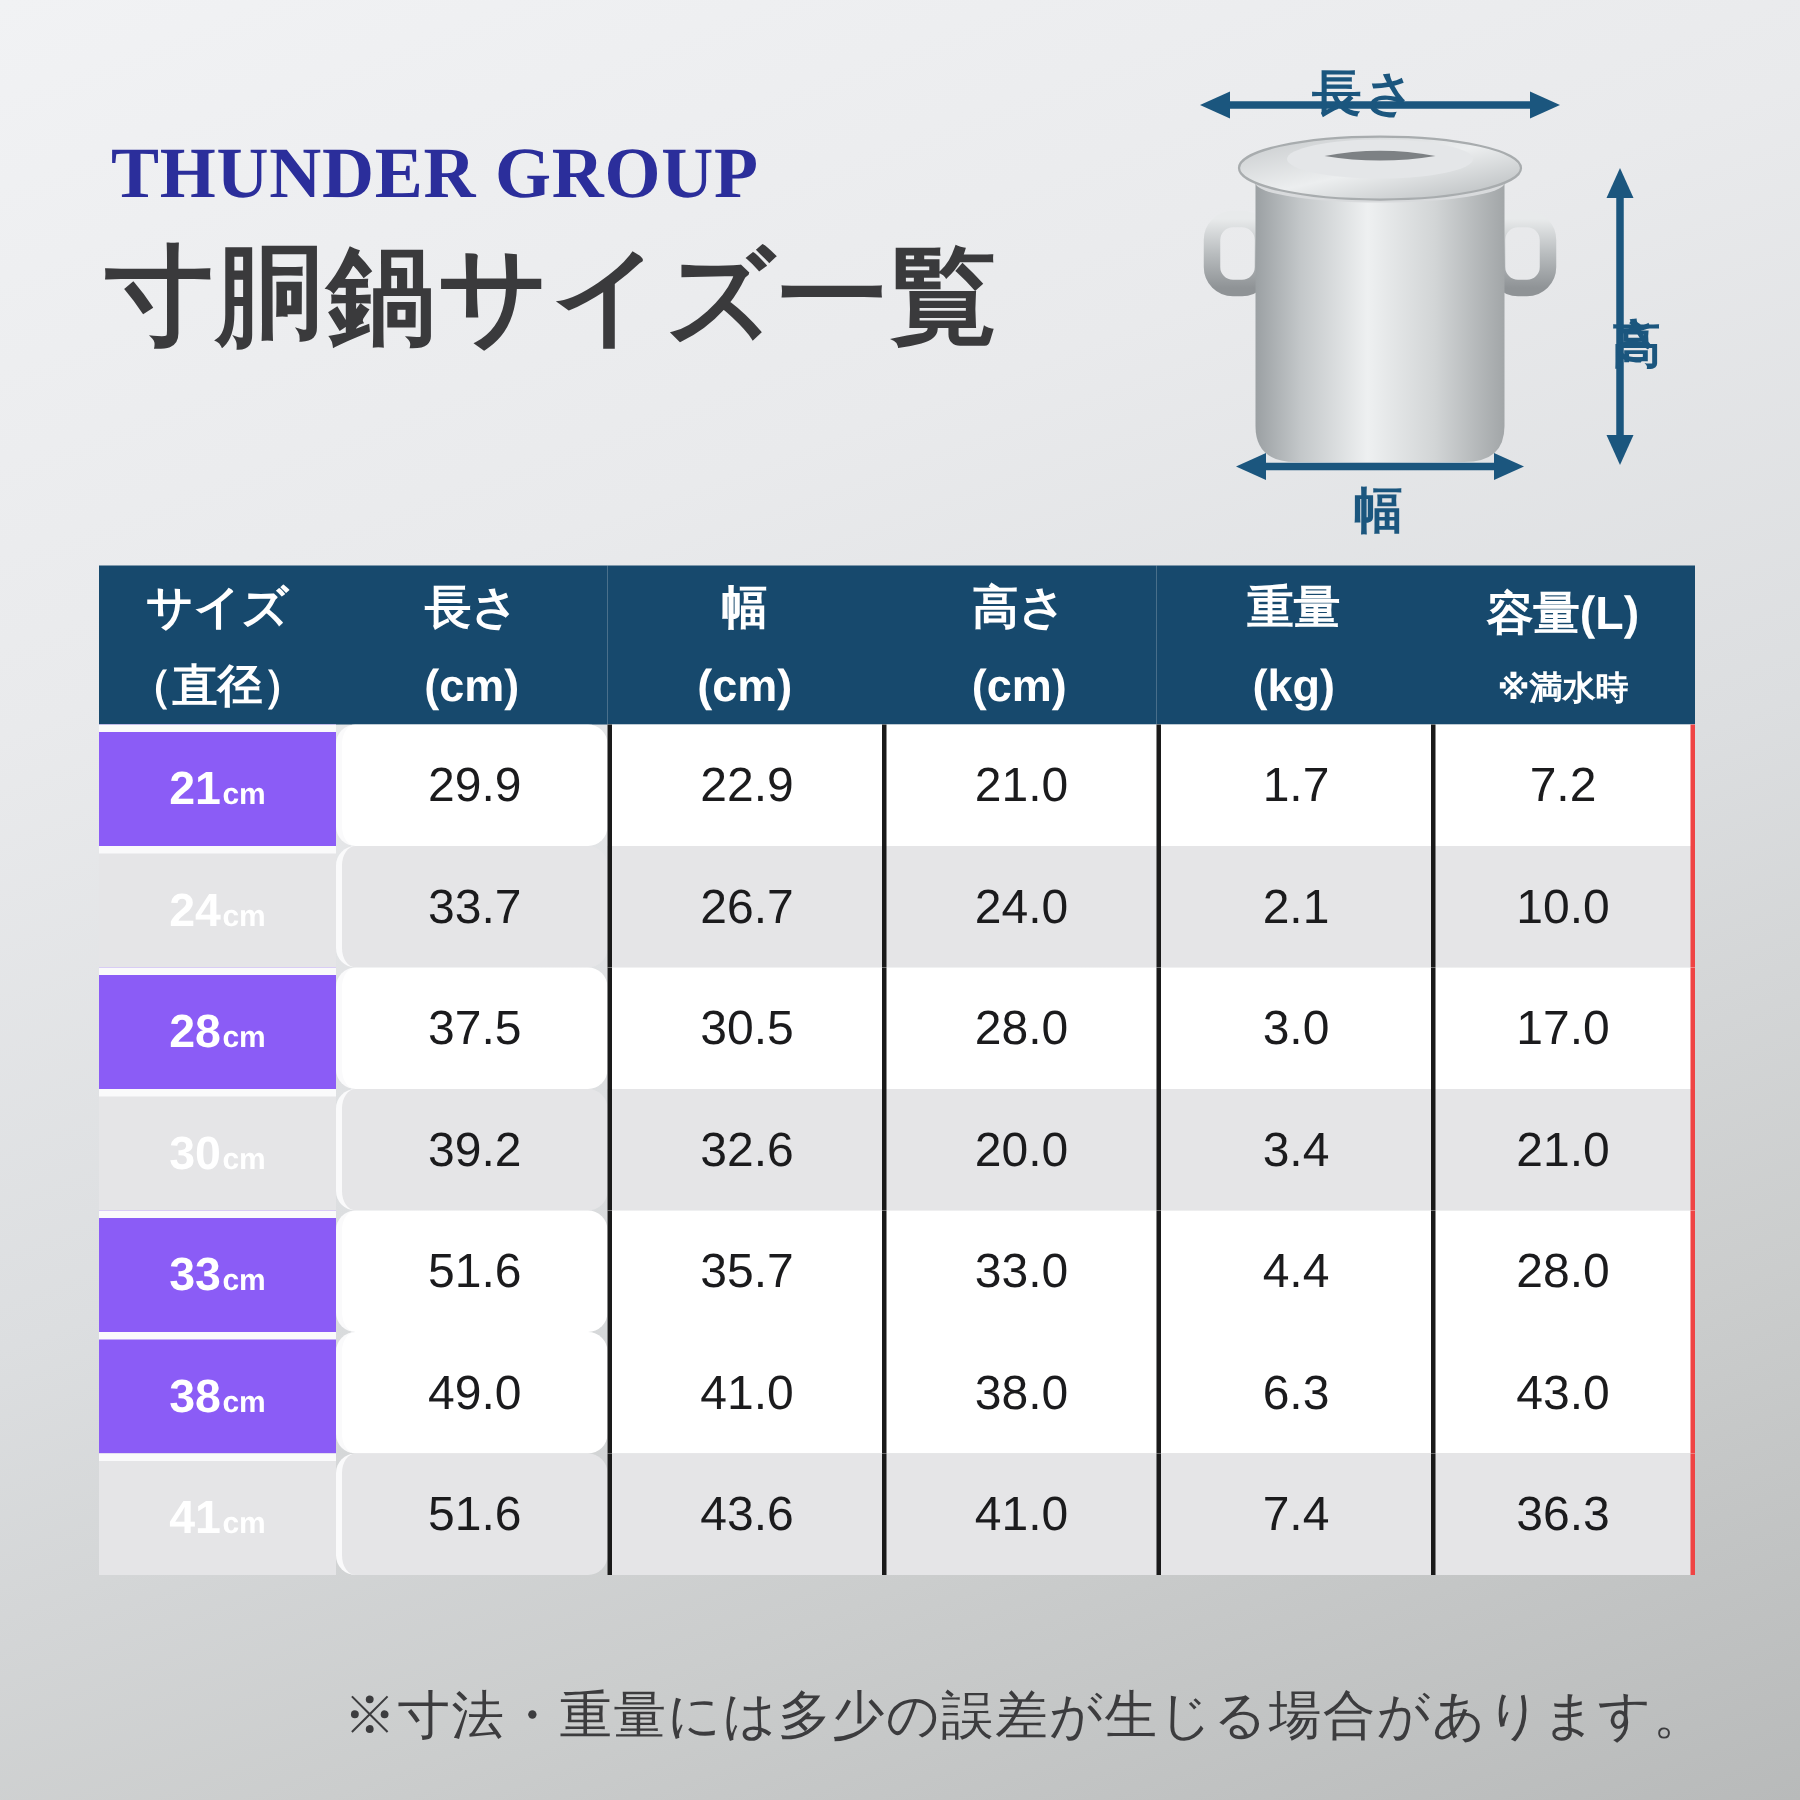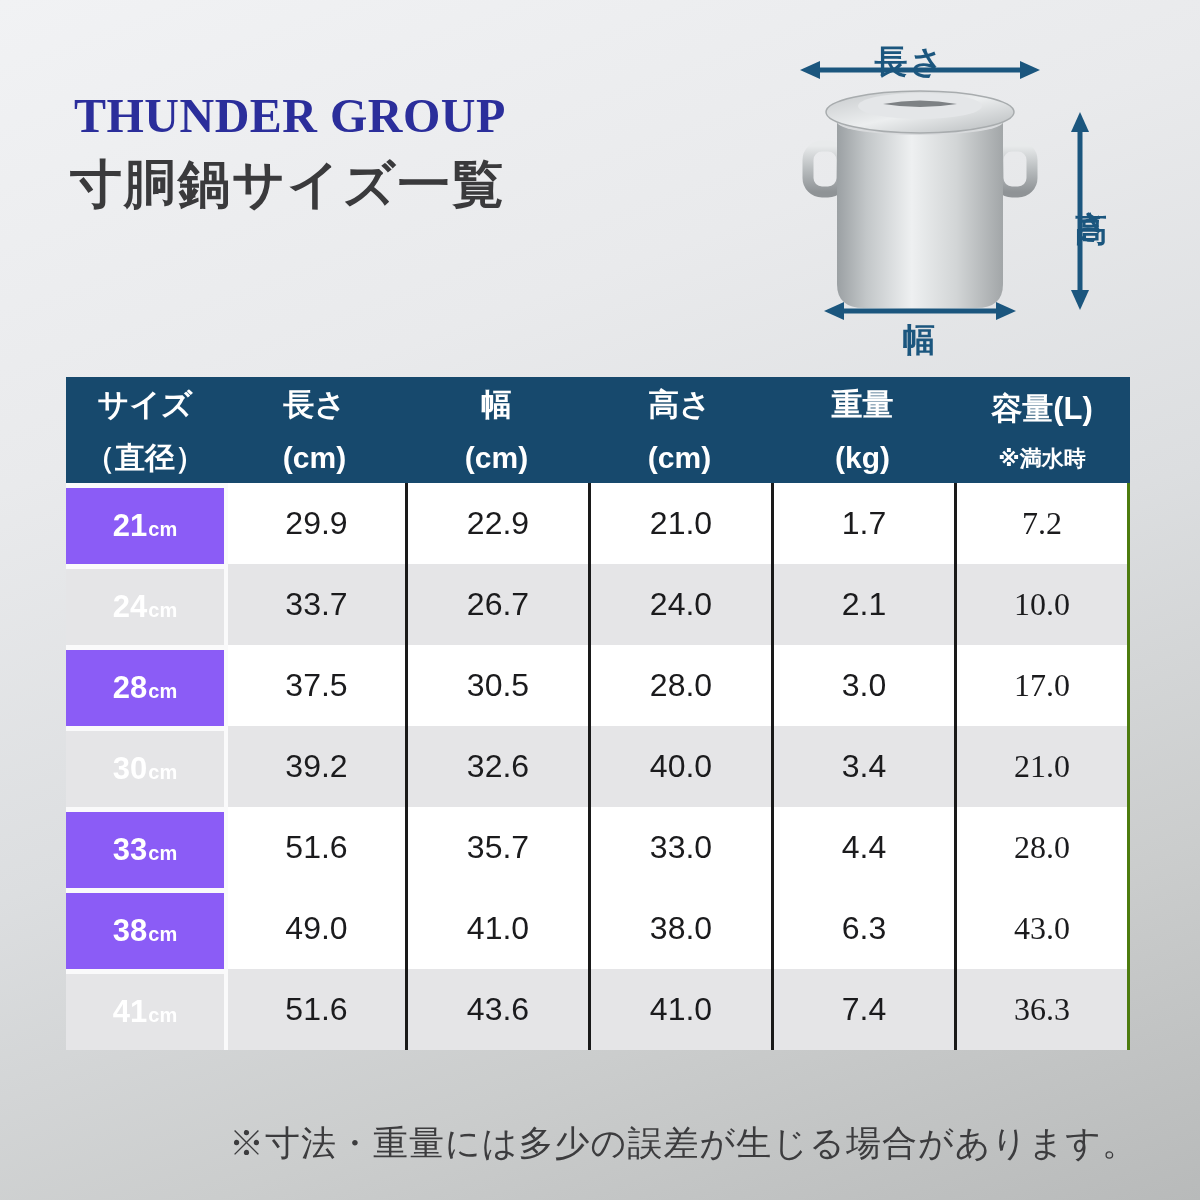--- a/index.html
+++ b/index.html
@@ -9,21 +9,21 @@
     font-family:"Liberation Sans","DejaVu Sans",sans-serif;
   }
   .brand{
     position:absolute;left:74px;top:88px;
     font-family:"Liberation Serif","DejaVu Serif",serif;
     font-weight:bold;font-size:48px;letter-spacing:0.5px;color:#2b2e9b;
   }
   .main-title{
     position:absolute;left:70px;top:150px;
     font-family:"Liberation Serif","DejaVu Serif",serif;
-    font-weight:bold;font-size:52px;letter-spacing:2px;color:#3a3a3c;
+    font-weight:bold;font-size:72px;letter-spacing:2px;color:#3a3a3c;
   }
   
   .diagram{position:absolute;left:780px;top:18px;width:350px;height:345px;}
   .diagram svg{position:absolute;left:0;top:0;}
   .dim-label{
     position:absolute;color:#1b567e;font-weight:bold;font-size:33px;letter-spacing:2px;
   }
   .dim-label.length{left:0;top:22px;width:260px;text-align:center;}
   .dim-label.height{left:288px;top:166px;writing-mode:vertical-rl;letter-spacing:4px;}
   .dim-label.width{left:45px;top:300px;width:190px;text-align:center;}
@@ -42,23 +42,23 @@
   .spec-table td{
     height:76px;padding:0;text-align:center;vertical-align:middle;
     font-size:32px;color:#1b1b1d;background:#ffffff;
   }
   .spec-table tr.alt td{background:#e5e5e7;}
   .spec-table td.size{
     background:#8b5cf6;color:#ffffff;font-weight:bold;font-size:31px;
     border-top:5px solid #fafafb;
   }
   .spec-table td.size .unit{font-size:20px;font-weight:600;margin-left:1px;}
-  .spec-table td.gap{border-left:4px solid #fafafb;}
+  .spec-table td.gap{border-left:4px solid #fafafb;border-radius:13px;}
   .spec-table td.vline{border-left:3px solid #1a1a1a;}
-  .spec-table td.endline{border-right:3px solid #4d7c0f;font-family:Liberation Serif, serif;}
+  .spec-table td.endline{border-right:3px solid #ef4444;}
   
   .footnote{
     position:absolute;right:62px;top:1120px;
     font-family:"Liberation Serif","DejaVu Serif",serif;
     font-size:35px;letter-spacing:1px;color:#3c3c3e;
   }
 </style>
 </head>
 <body>
 
@@ -179,21 +179,21 @@
       <td class="gap">37.5</td>
       <td class="vline">30.5</td>
       <td class="vline">28.0</td>
       <td class="vline">3.0</td>
       <td class="vline endline">17.0</td>
     </tr>
     <tr class="alt">
       <td class="size"><span>30</span><span class="unit">cm</span></td>
       <td class="gap">39.2</td>
       <td class="vline">32.6</td>
-      <td class="vline">40.0</td>
+      <td class="vline">20.0</td>
       <td class="vline">3.4</td>
       <td class="vline endline">21.0</td>
     </tr>
     <tr>
       <td class="size"><span>33</span><span class="unit">cm</span></td>
       <td class="gap">51.6</td>
       <td class="vline">35.7</td>
       <td class="vline">33.0</td>
       <td class="vline">4.4</td>
       <td class="vline endline">28.0</td>

